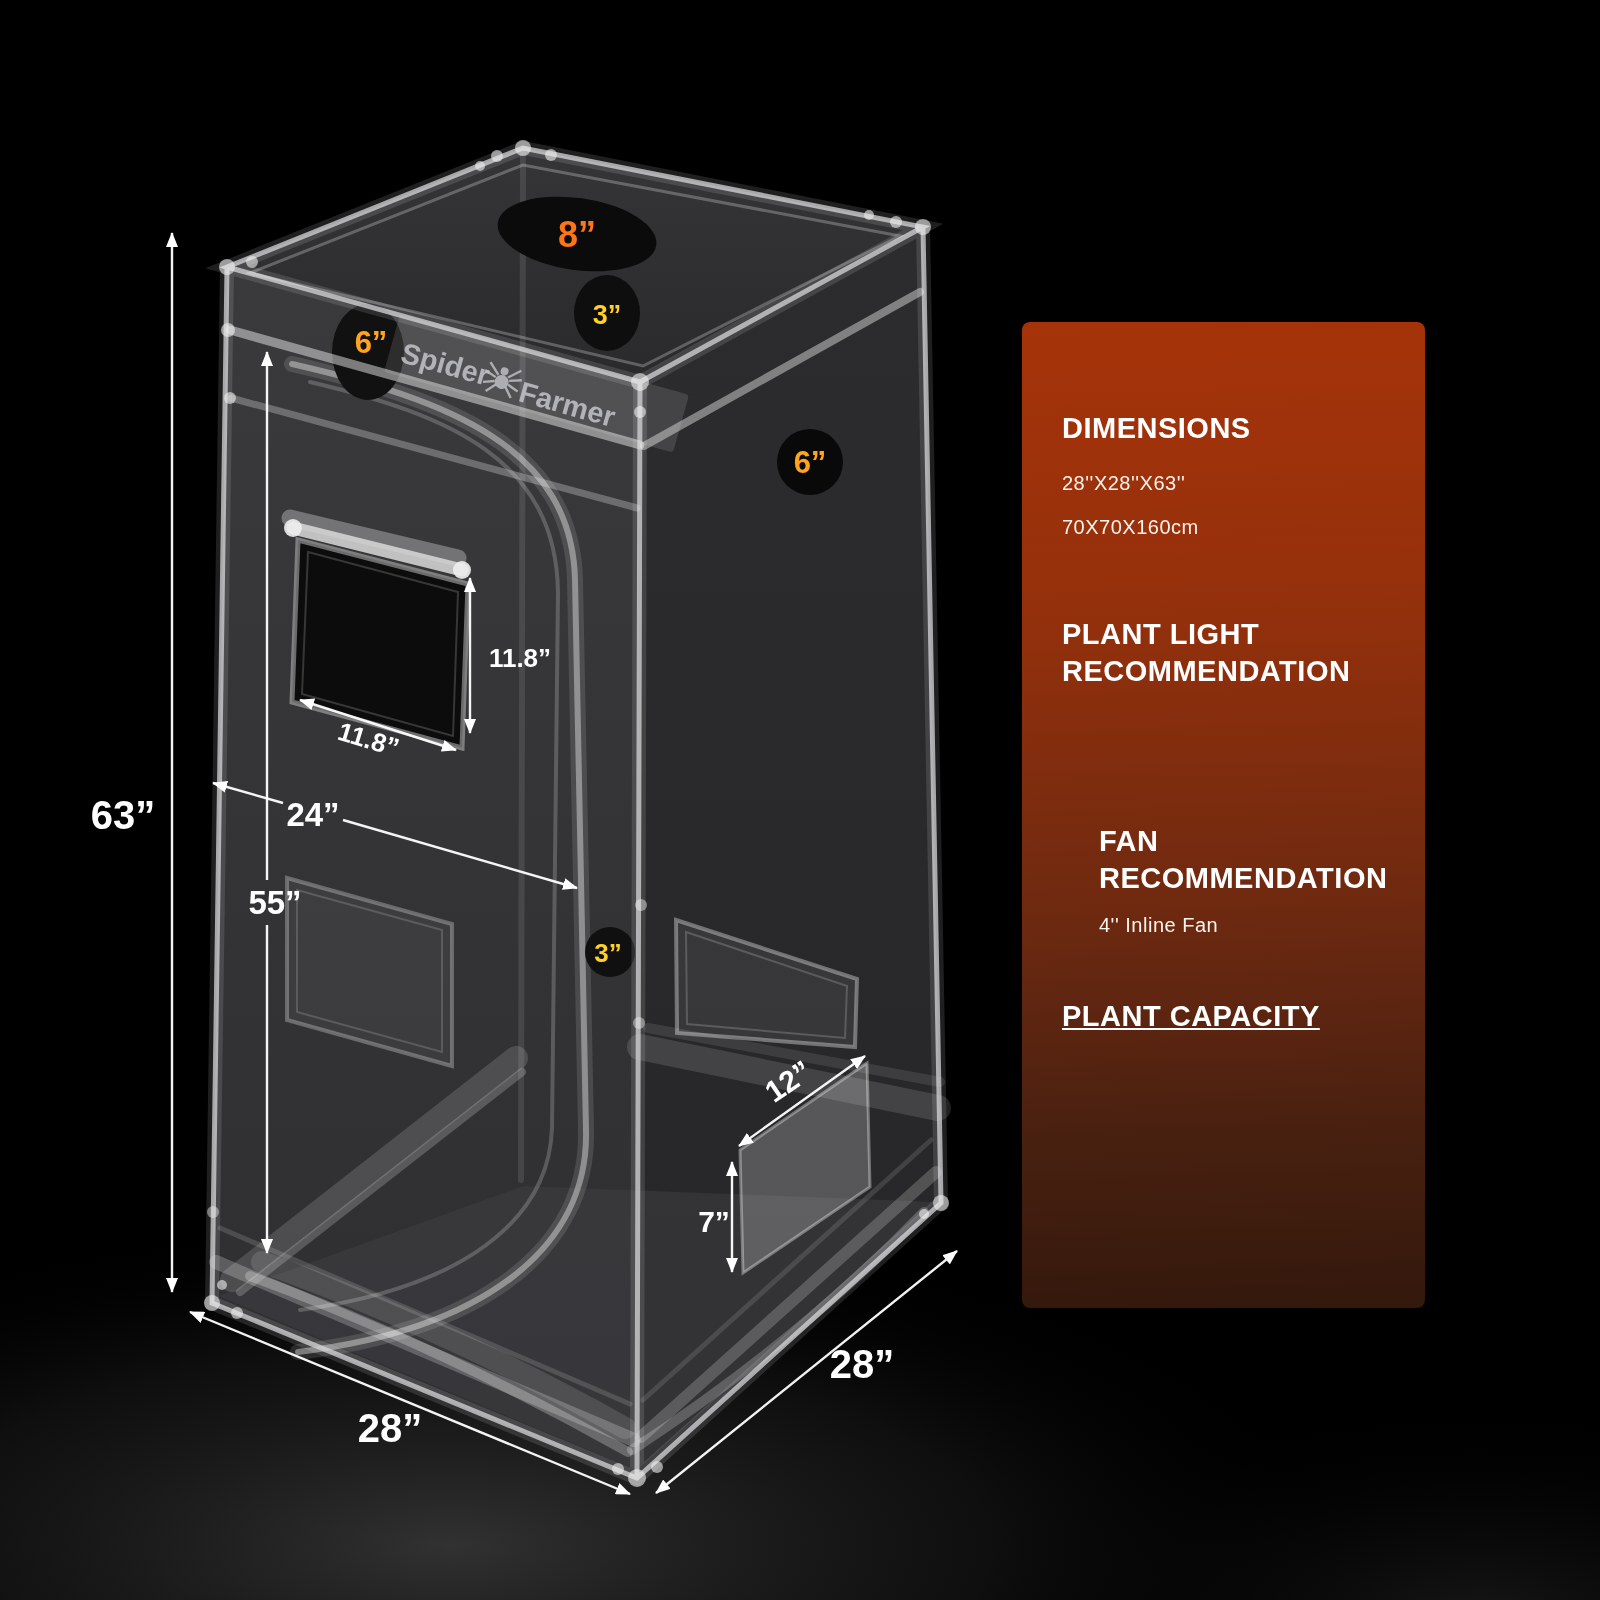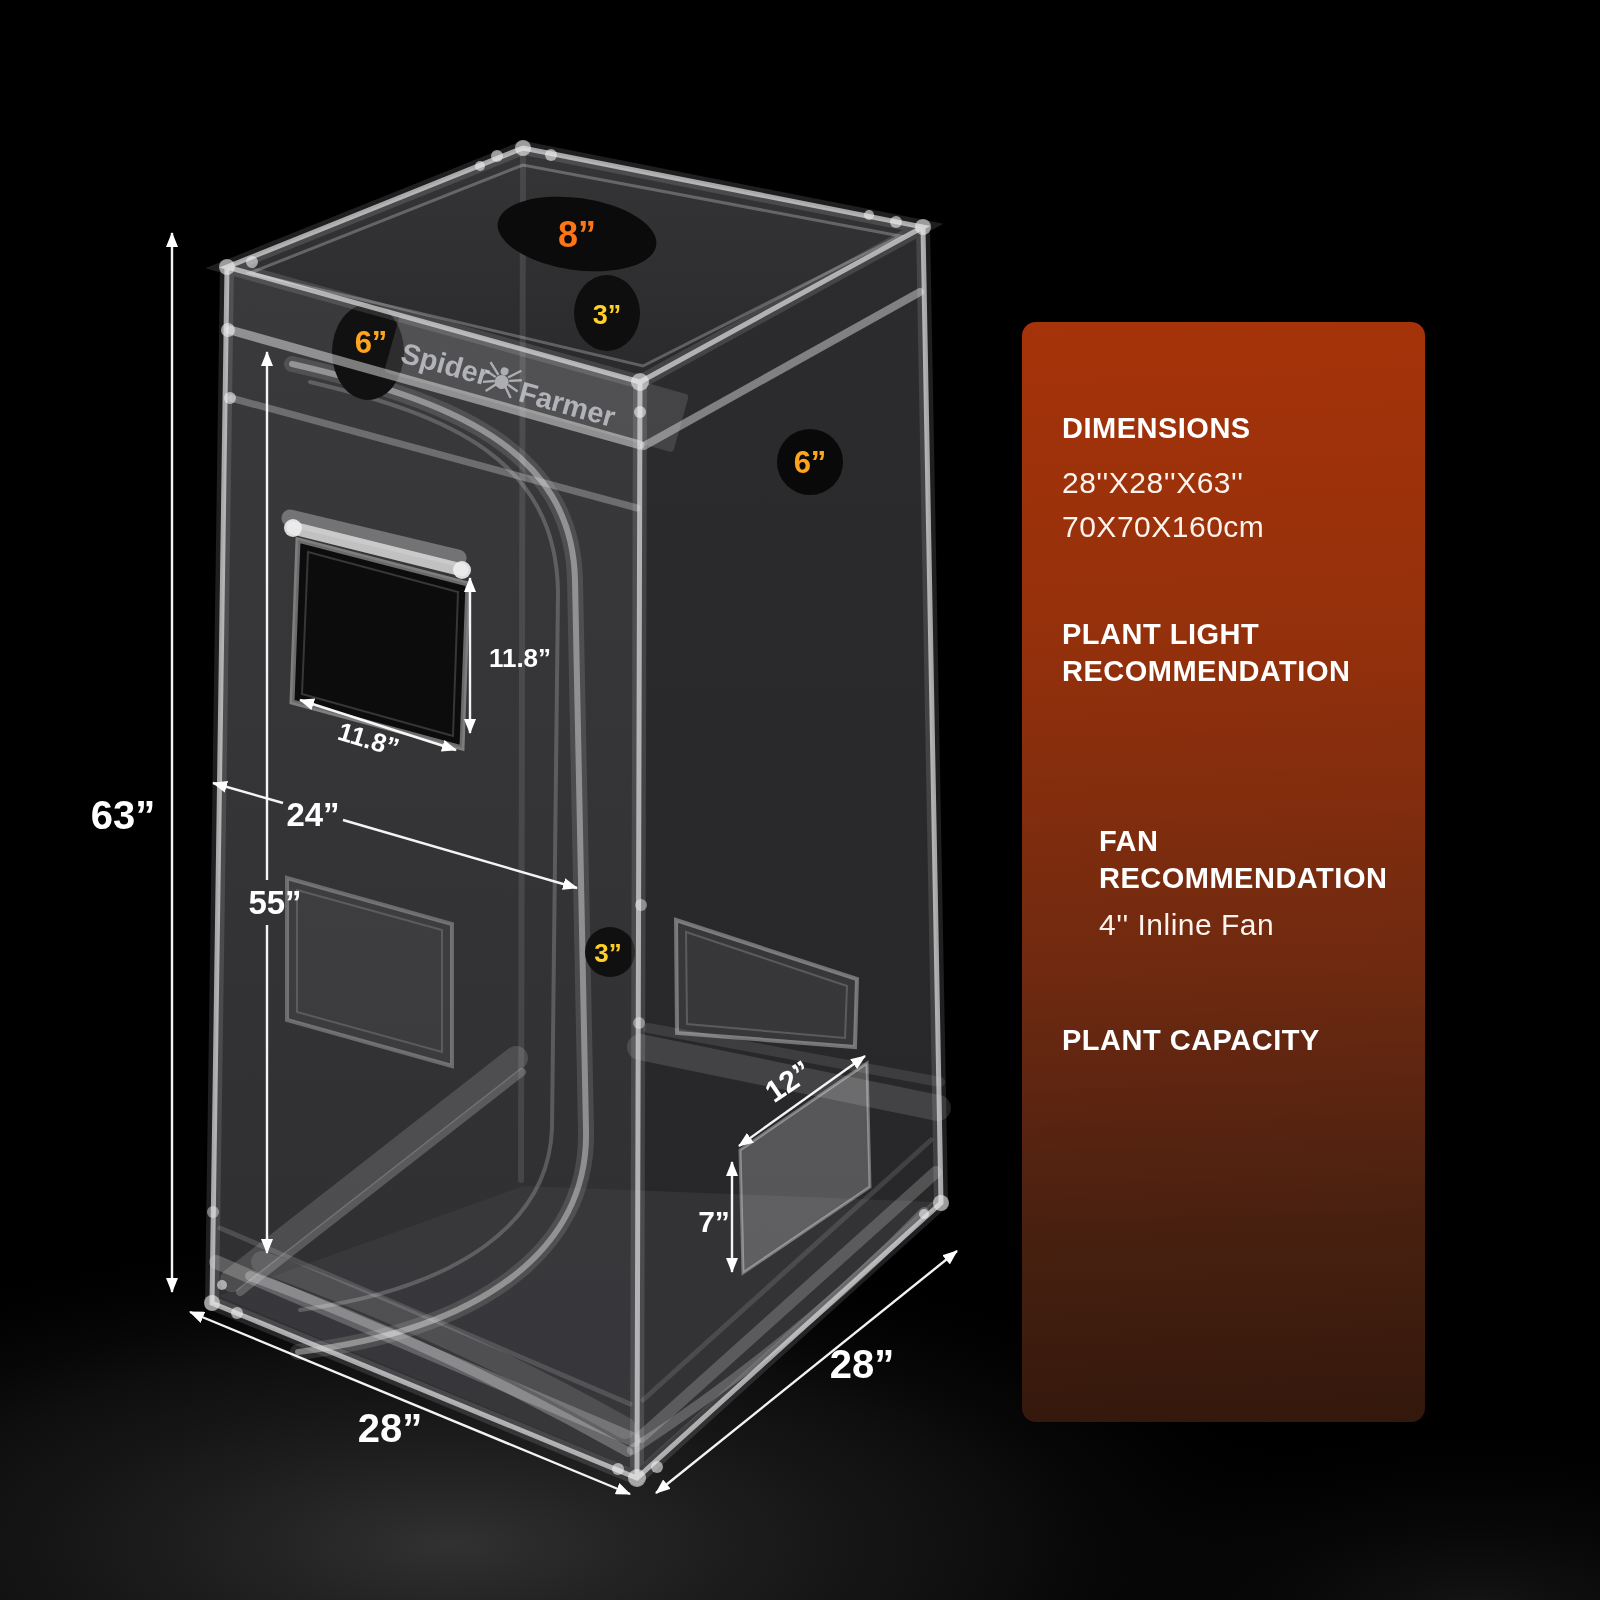--- a/index.html
+++ b/index.html
@@ -3,28 +3,28 @@
 <meta charset="utf-8">
 <style>
   html,body{margin:0;padding:0;background:#000;}
   body{width:1600px;height:1600px;position:relative;overflow:hidden;
        font-family:"Liberation Sans",sans-serif;}
   #scene{position:absolute;left:0;top:0;z-index:1;}
   .dimtxt{font-family:"Liberation Sans",sans-serif;font-weight:bold;fill:#ffffff;}
   .venttxt{font-family:"Liberation Sans",sans-serif;font-weight:bold;}
   .logotxt{font-family:"Liberation Sans",sans-serif;font-weight:bold;fill:#c3c5ca;opacity:.85;}
 
-  .panel{position:absolute;left:1022px;top:322px;width:403px;height:1100px;
-         border-radius:14px;z-index:2;
+  .panel{position:absolute;left:1022px;top:322px;width:403px;height:986px;
+         border-radius:8px;z-index:2;
          background:linear-gradient(178deg,#a63309 0%,#93300c 30%,#6d2910 60%,#482010 82%,#33180c 100%);
          color:#fff;}
   .panel section{position:absolute;left:40px;right:34px;}
-  .sec1{top:88px;} .sec2{top:294px;} .sec3{top:501px;margin-left:37px;} .sec4{top:700px;}
+  .sec1{top:88px;} .sec2{top:294px;} .sec3{top:501px;margin-left:37px;} .sec4{top:676px;text-decoration:underline;}
   .spec-heading{font-size:29px;font-weight:bold;line-height:37px;letter-spacing:.5px;}
-  .spec-lines{margin-top:14px;font-size:30px;line-height:44px;font-weight:400;
+  .spec-lines{margin-top:14px;font-size:20px;line-height:44px;font-weight:400;
               letter-spacing:.5px;color:#fdf3ec;}
   .sec2 .spec-lines{margin-top:10px;} .sec3 .spec-lines{margin-top:6px;}
   .sec4 .spec-lines{margin-top:8px;line-height:40px;}
 </style>
 </head>
 <body>
 
 <svg id="scene" width="1600" height="1600" viewBox="0 0 1600 1600">
   <defs>
     <marker id="arw" markerUnits="userSpaceOnUse" markerWidth="16" markerHeight="12" refX="14" refY="6" orient="auto-start-reverse">

